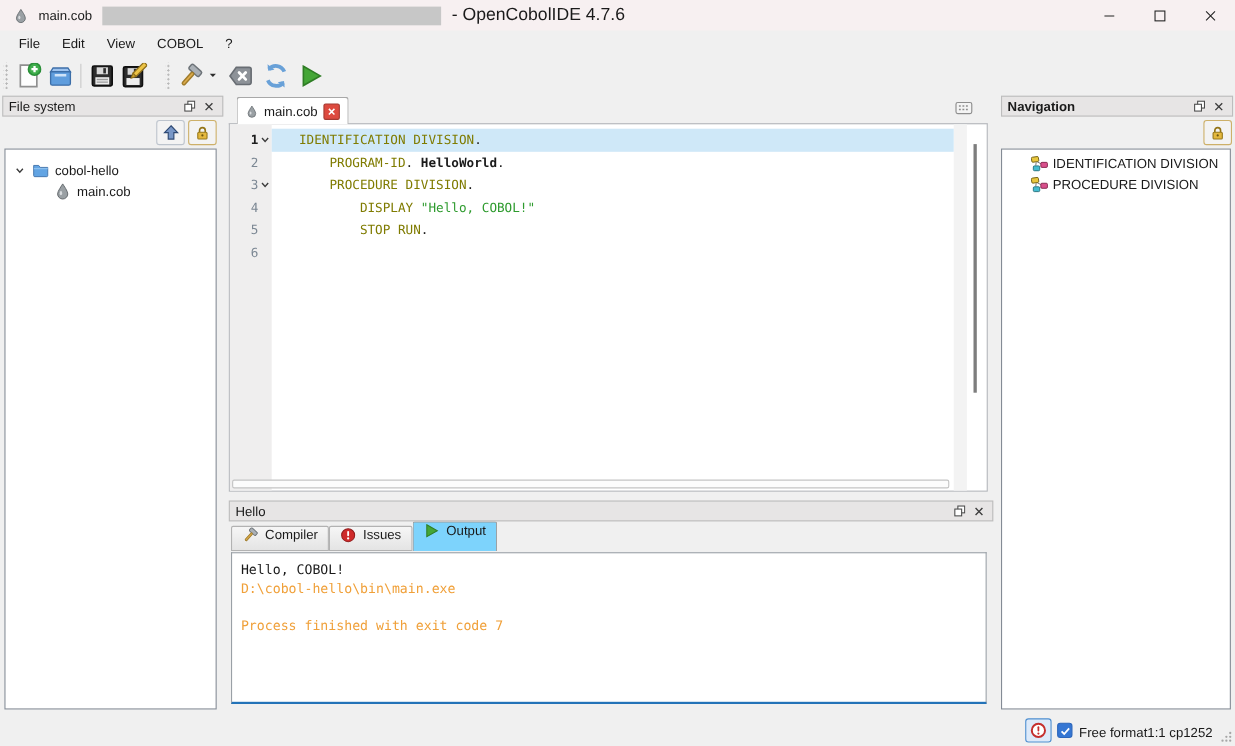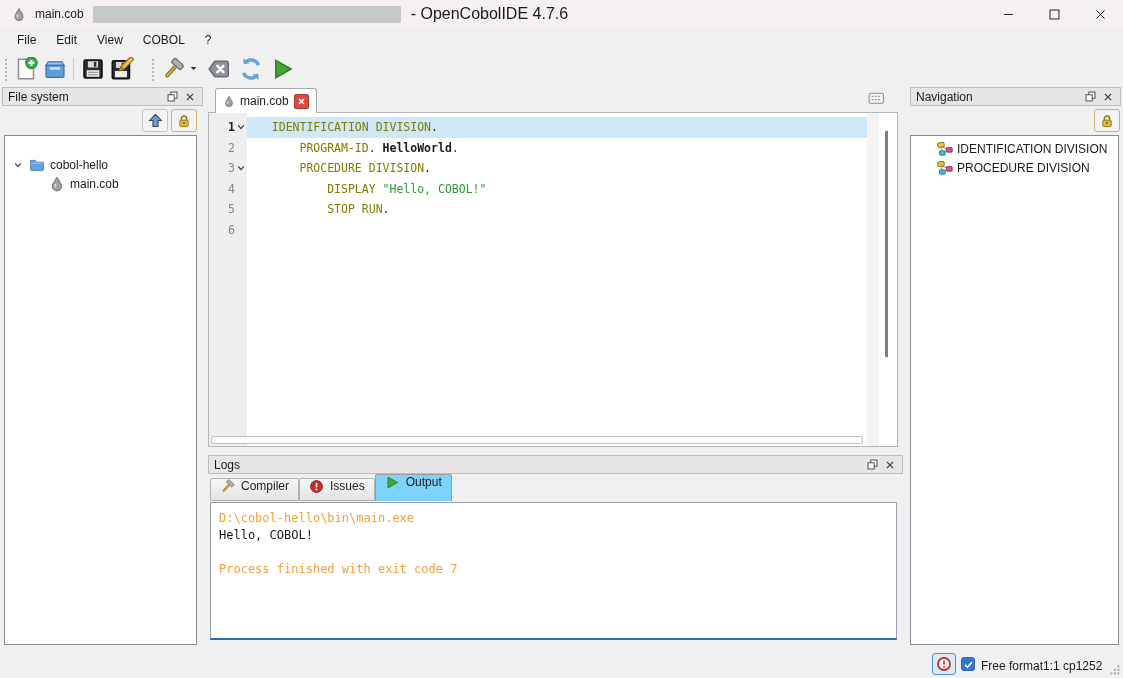--- a/index.html
+++ b/index.html
@@ -338,21 +338,21 @@
 <div class="small-btn" style="left:142px; top:109px;">
   <svg width="17" height="17" viewBox="0 0 16 16">
       <use href="#i-uparrow"></use>
     </svg>
 </div>
 <div class="small-btn" style="left:171px; top:109px; border-color:#cdb069;">
   <svg width="16" height="16" viewBox="0 0 16 16">
       <use href="#i-lock"></use>
     </svg>
 </div>
-<div class="tree-box" style="left:4px; top:135px; width:193px; height:510px; padding-top:19px;" id="fs-tree">
+<div class="tree-box" style="left:4px; top:135px; width:193px; height:510px; padding-top:9px;" id="fs-tree">
     <div class="tree-row" style="padding-left: 8px;">
       <span style="margin-right: 6px;">
         <svg width="10" height="10" viewBox="0 0 16 16">
           <use href="#i-expander"></use>
         </svg>
       </span>
       <svg width="16" height="16" viewBox="0 0 16 16">
         <use href="#i-folder"></use>
       </svg>
       <span class="tree-label">cobol-hello</span>
@@ -427,21 +427,21 @@
         <span class="ln">6</span>
         <span class="fold"></span>
         <span class="code"></span>
       </div>
     </div>
   <div id="vscroll"></div>
   <div id="hscroll"></div>
 </div>
 
 <div class="dock-title" style="left:208px; top:455px; width:695px;">
-  <span class="dt-label">Logs</span>
+  <span class="dt-label">Hello</span>
   <span class="dock-btn">
     <svg width="11" height="11" viewBox="0 0 16 16">
         <use href="#i-float"></use>
       </svg>
   </span>
   <span class="dock-btn">
     <svg width="10" height="10" viewBox="0 0 16 16">
         <use href="#i-close"></use>
       </svg>
   </span>
@@ -460,27 +460,27 @@
       <span>Issues</span>
     </div>
     <div class="log-tab active">
       <svg width="15" height="15" viewBox="0 0 16 16">
         <use href="#i-run"></use>
       </svg>
       <span>Output</span>
     </div>
   </div>
 <div id="output-box">
+    <div class="out-line">Hello, COBOL!</div>
     <div class="out-line info">D:\cobol-hello\bin\main.exe</div>
-    <div class="out-line">Hello, COBOL!</div>
     <div class="out-line">&nbsp;</div>
     <div class="out-line info">Process finished with exit code 7</div>
   </div>
 
-<div class="dock-title" style="left:910px; top:87px; width:211px;">
+<div class="dock-title" style="left:910px; top:87px; width:211px;font-weight:bold;">
   <span class="dt-label">Navigation</span>
   <span class="dock-btn">
     <svg width="11" height="11" viewBox="0 0 16 16">
         <use href="#i-float"></use>
       </svg>
   </span>
   <span class="dock-btn">
     <svg width="10" height="10" viewBox="0 0 16 16">
         <use href="#i-close"></use>
       </svg>

